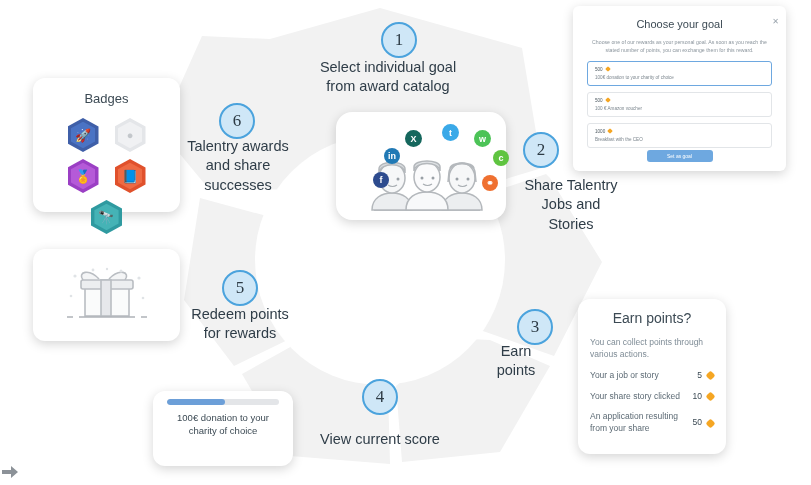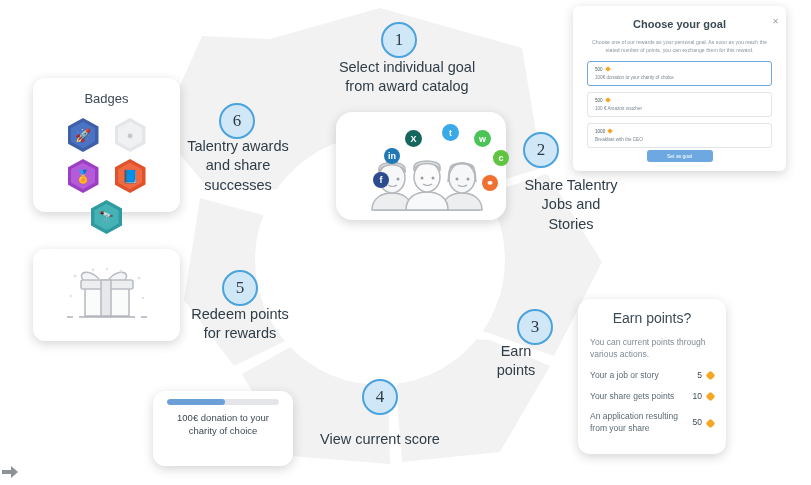--- a/index.html
+++ b/index.html
@@ -112,21 +112,21 @@
     display: flex; align-items: center;
     margin: 9px 12px 0 12px; font-size: 8.5px; color: #5c6a74; line-height: 1.4;
   }
   .earn-row .etxt { flex: 1; white-space: pre-line; }
   .earn-row .eval { margin-right: 5px; color: #3c4a54; }
   .earn-row .edot { width: 7px; height: 7px; background: #f5a623;
     border-radius: 2px; transform: rotate(45deg); flex: none; }
 
   
   #goal-modal { left: 573px; top: 6px; width: 213px; height: 165px; border-radius: 6px; }
-  #goal-title { text-align: center; margin-top: 12px; font-size: 11px; color: #3c4a54; font-weight: bold; }
+  #goal-title { text-align: center; margin-top: 12px; font-size: 11px; color: #3c4a54; }
   #goal-close {
     position: absolute; right: 7px; top: 11px;
     font-size: 8px; color: #9aa4ad; cursor: pointer;
   }
   #goal-desc {
     margin: 8px 17px 0 17px; text-align: center;
     font-size: 5.2px; color: #8b959d; line-height: 1.6;
   }
   .goal-opt {
     margin: 6px 14px 0 14px; border: 1px solid #e2e5e8;
@@ -170,21 +170,21 @@
 
         <path d="M58 188 L10 130 L52 36 L140 40 L156 120 L150 190 Z"></path>
       </g>
     </svg>
     <div class="hub"></div>
   </div>
 
   <div class="step-badge" style="left:381px; top:22px;">
     <span>1</span>
   </div>
-  <div class="step-label" style="left:331px; top:58px; width:152px;">Select individual goal
+  <div class="step-label" style="left:312px; top:58px; width:152px;">Select individual goal
 from award catalog</div>
 
   <div class="step-badge" style="left:523px; top:132px;">
     <span>2</span>
   </div>
   <div class="step-label" style="left:512px; top:176px; width:118px;">Share Talentry
 Jobs and
 Stories</div>
 
   <div class="step-badge" style="left:517px; top:309px;">
@@ -306,29 +306,29 @@
   <div class="card" id="score-card">
     <div id="progress-track">
       <div id="progress-fill" style="width: 52%;"></div>
     </div>
     <div id="score-sub">100€ donation to your
 charity of choice</div>
   </div>
 
   <div class="card" id="earn-card">
     <div id="earn-title">Earn points?</div>
-    <div id="earn-desc">You can current points through various actions.</div>
+    <div id="earn-desc">You can collect points through various actions.</div>
     <div id="earn-rows">
         <div class="earn-row">
           <span class="etxt">Your a job or story</span>
           <span class="eval">5</span>
           <span class="edot"></span>
         </div>
         <div class="earn-row">
-          <span class="etxt">Your share gets points</span>
+          <span class="etxt">Your share story clicked</span>
           <span class="eval">10</span>
           <span class="edot"></span>
         </div>
         <div class="earn-row">
           <span class="etxt">An application resulting
 from your share</span>
           <span class="eval">50</span>
           <span class="edot"></span>
         </div>
       </div>

